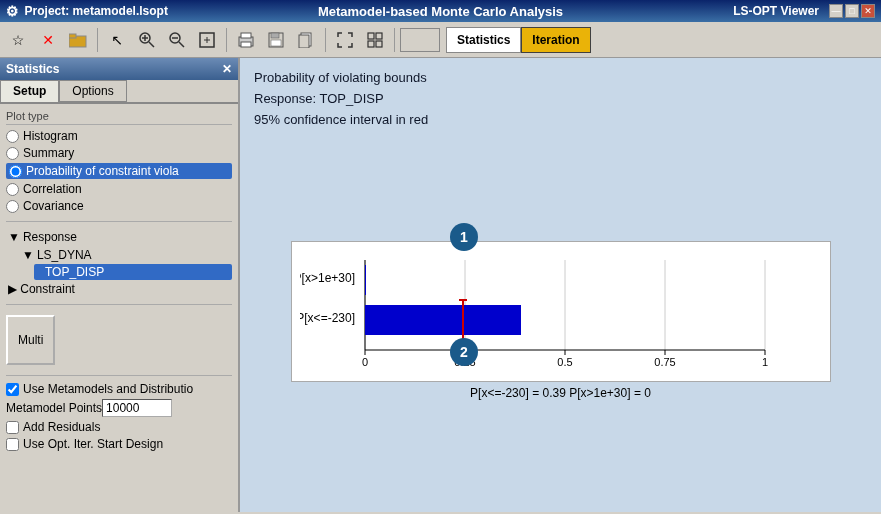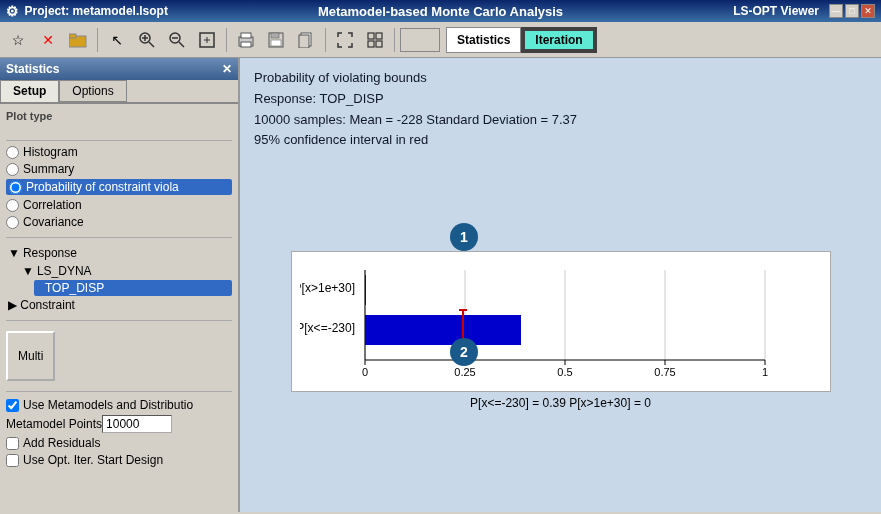--- a/index.html
+++ b/index.html
@@ -125,22 +125,21 @@
     .panel-content {
       padding: 6px;
       flex: 1;
       overflow: auto;
     }
     .section-label {
       font-size: 11px;
       color: #444;
       margin-bottom: 4px;
       border-bottom: 1px solid #aaa;
-      padding-bottom: 18px;
-      font-weight: bold;
+      padding-bottom: 2px;
     }
     .radio-group {
       display: flex;
       flex-direction: column;
       gap: 3px;
       margin-bottom: 8px;
     }
     .radio-item {
       display: flex;
       align-items: center;
@@ -328,21 +327,21 @@
         <rect x="9" y="1" width="6" height="6" fill="none" stroke="#333" stroke-width="1.2"></rect>
         <rect x="1" y="9" width="6" height="6" fill="none" stroke="#333" stroke-width="1.2"></rect>
         <rect x="9" y="9" width="6" height="6" fill="none" stroke="#333" stroke-width="1.2"></rect>
       </svg>
   </button>
   <div class="toolbar-separator"></div>
 
   <div style="width:40px;height:24px;border:1px solid #888;background:#d4d0c8;"></div>
   <div style="margin-left:4px;display:flex;">
     <button class="toolbar-btn" style="width:auto;padding:0 10px;height:26px;background:white;border:1px solid #888;font-weight:bold;font-size:12px;">Statistics</button>
-    <button class="toolbar-btn" style="width:auto;padding:0 10px;height:26px;background:#5eead4;border:4px solid #404040;font-weight:bold;font-size:12px;">Iteration</button>
+    <button class="toolbar-btn" style="width:auto;padding:0 10px;height:26px;background:#eab308;border:1px solid #404040;font-weight:bold;font-size:12px;">Iteration</button>
   </div>
 </div>
 
 <div class="main-layout">
 
   <div class="left-panel">
     <div class="panel-title-bar">
       <span>Statistics</span>
       <span style="cursor:pointer;font-size:12px;">✕</span>
     </div>
@@ -425,21 +424,20 @@
         <span>Use Opt. Iter. Start Design</span>
       </div>
 
     </div>
   </div>
 
   <div class="right-content">
     <div class="chart-info">
       <div style="font-weight:normal;">Probability of violating bounds</div>
       <div>Response: TOP_DISP</div>
-      <div>10000 samples: Mean = -228   Standard Deviation = 7.37</div>
       <div>95% confidence interval in red</div>
     </div>
 
     <div class="chart-area">
       <div style="width:540px;">
 
         <div style="position:relative;background:white;border:1px solid #aaa;padding:8px 12px 8px 8px;">
           <svg width="500" height="120" viewBox="0 0 500 120">
 
             <text x="55" y="32" text-anchor="end" font-size="12" fill="#000">P[x&gt;1e+30]</text>

